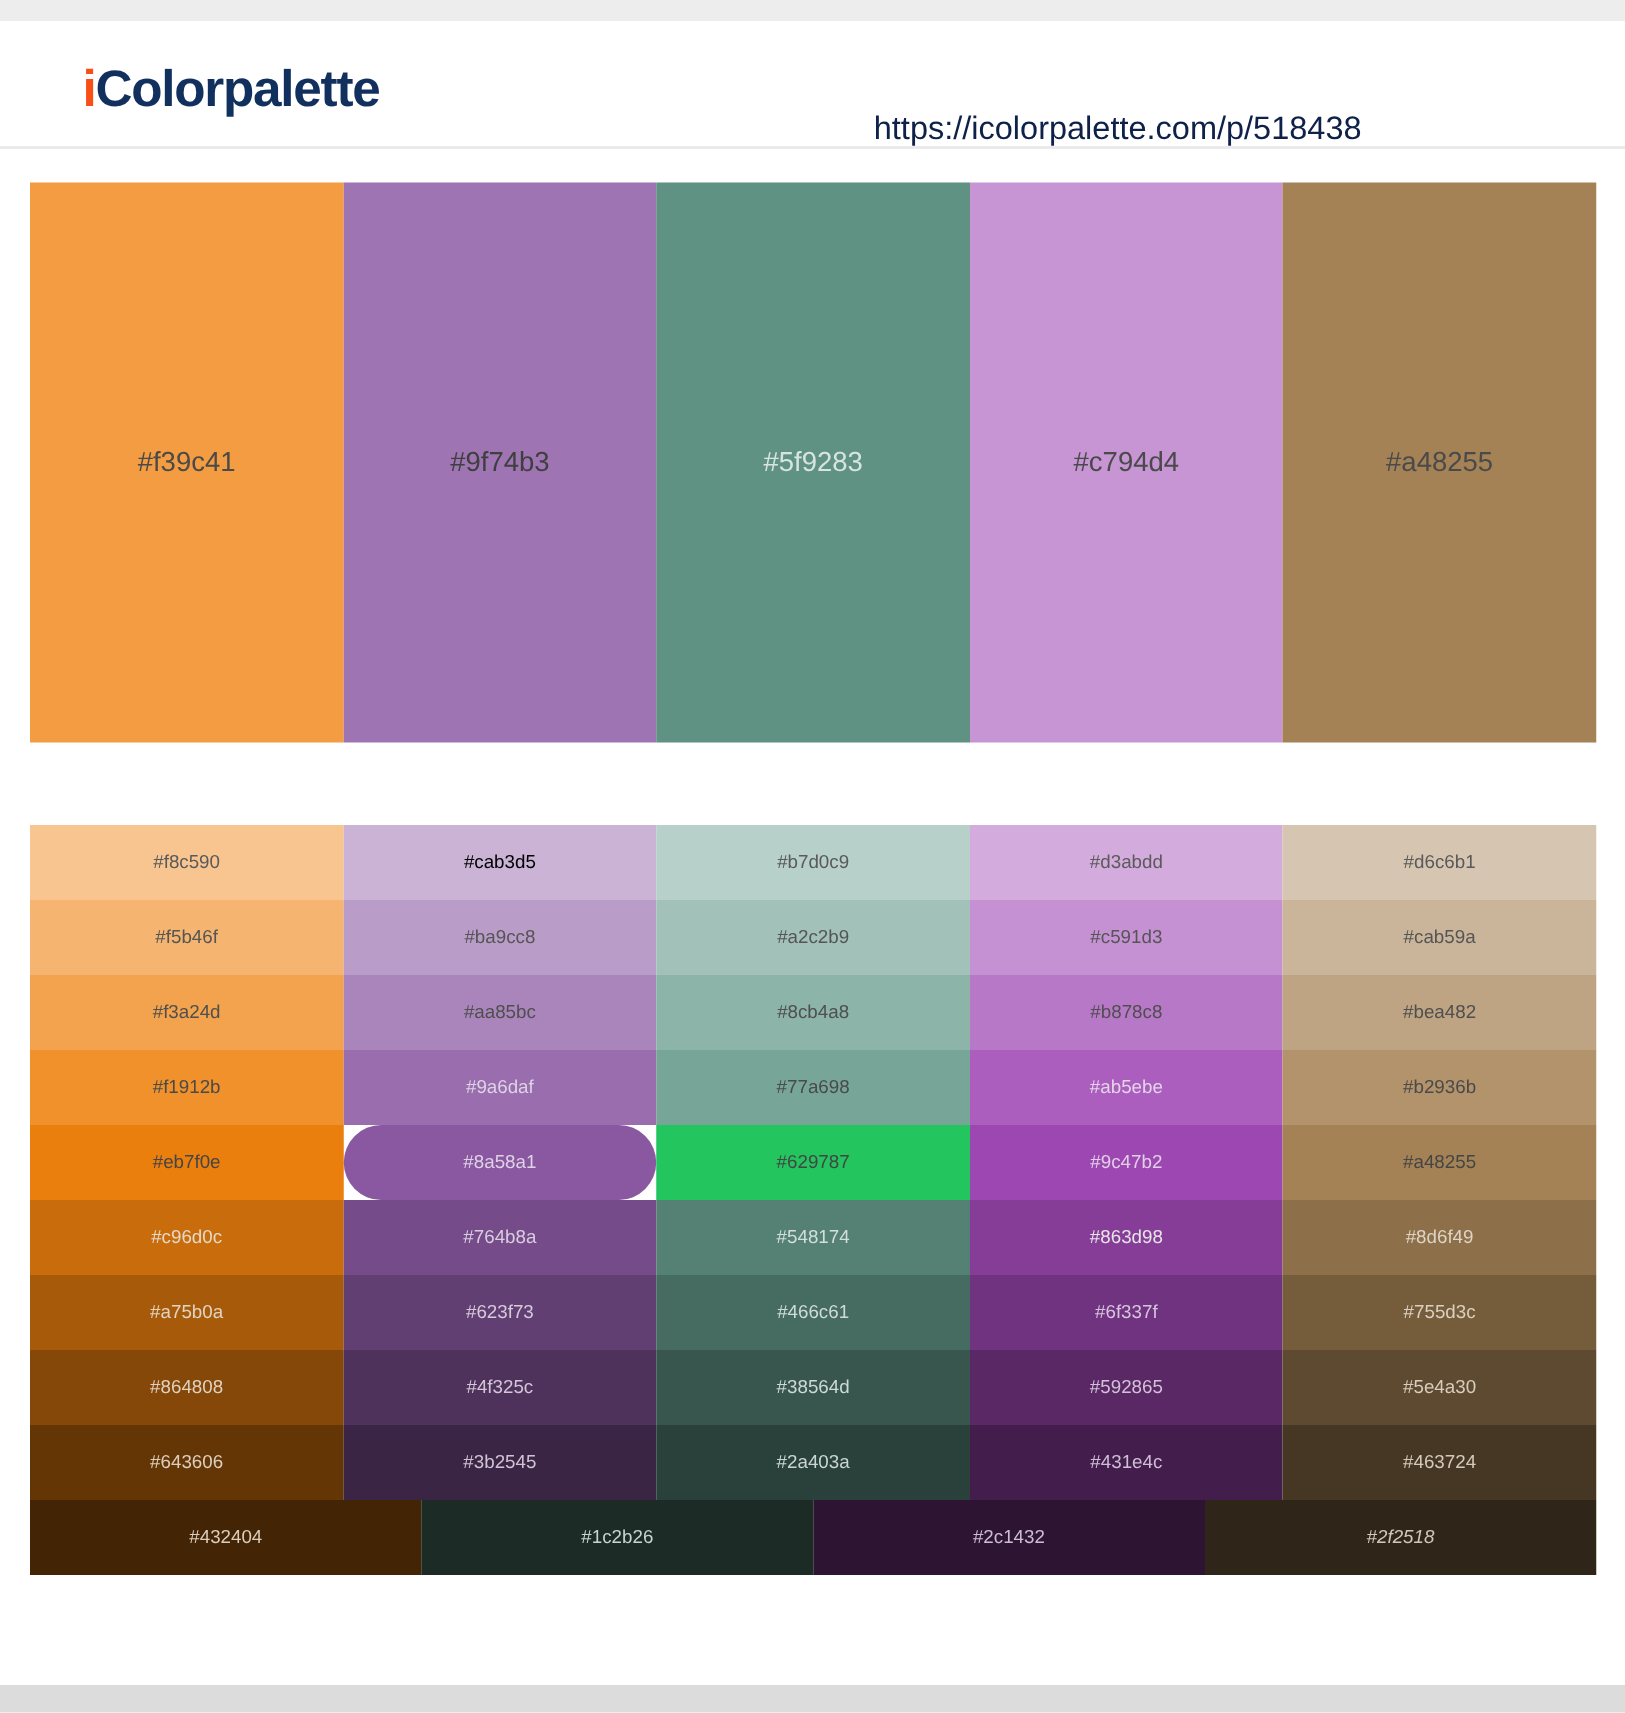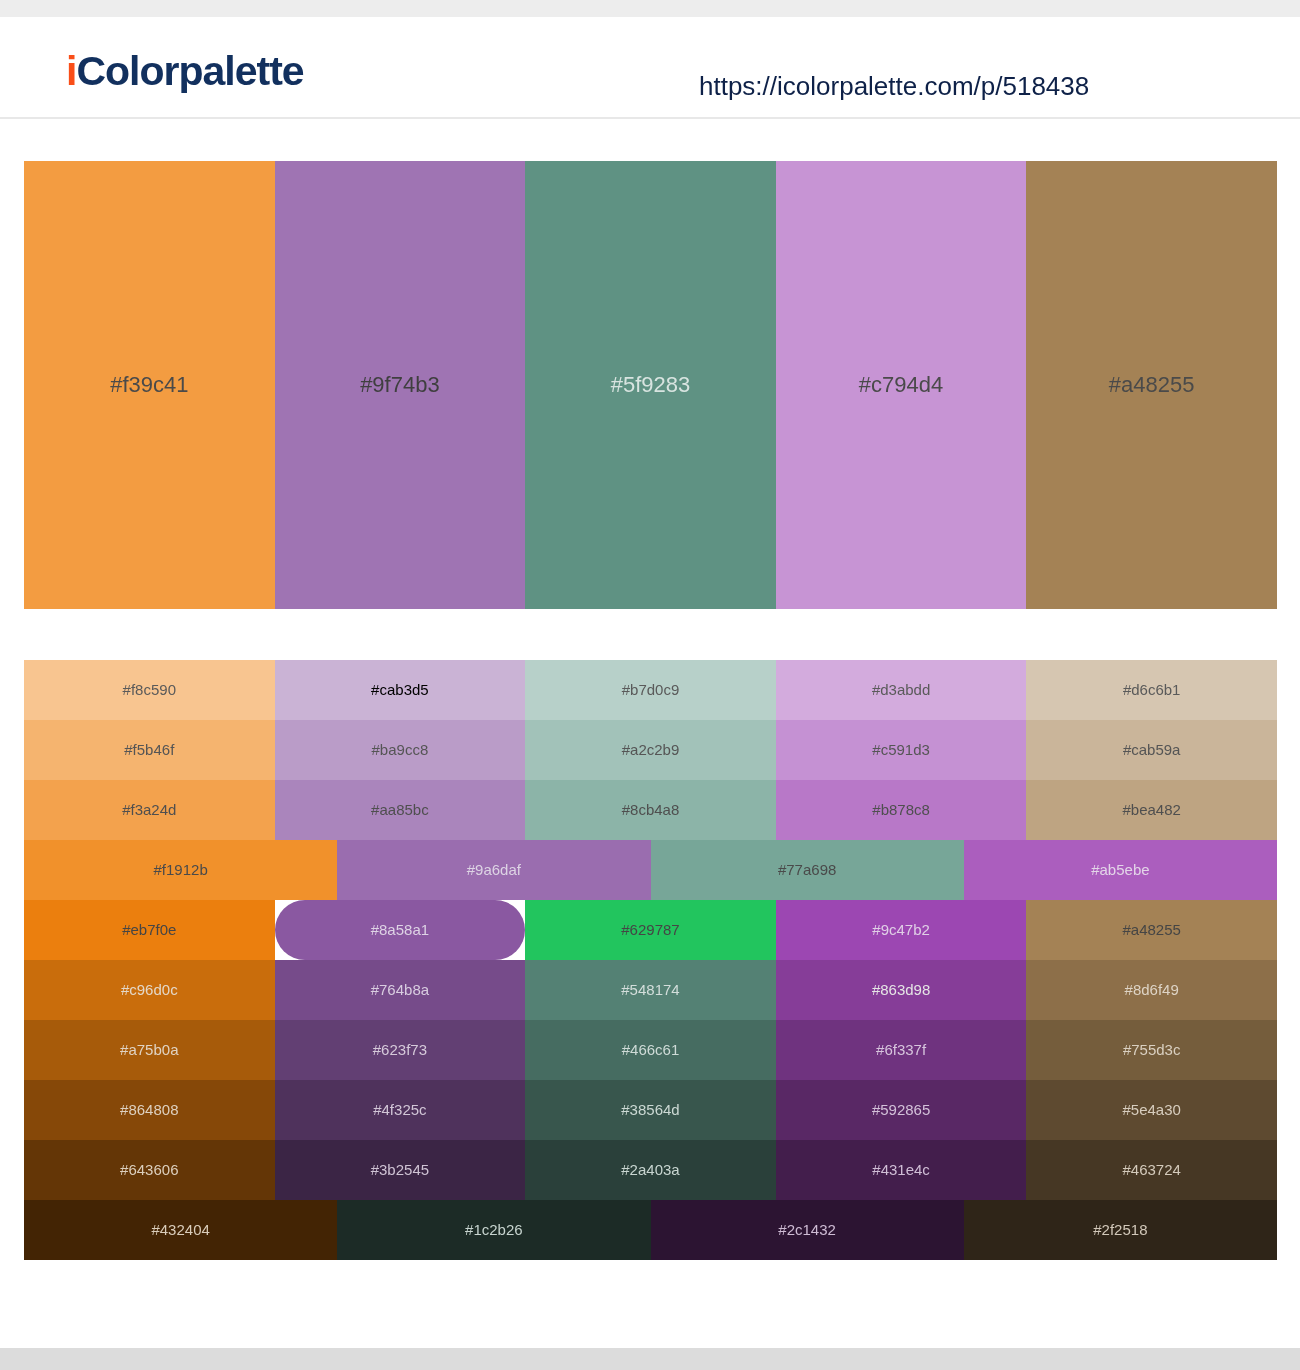--- a/index.html
+++ b/index.html
@@ -46,37 +46,36 @@
     letter-spacing: -1px;
     line-height: 48px;
     white-space: nowrap;
   }
   .logo .logo-i { color: #f94e18; }
   .logo .logo-rest { color: #12305e; }
 
   .page-url {
     position: absolute;
     left: 699px;
-    top: 52px;
+    top: 68px;
     font-size: 26px;
     color: #0e2148;
     line-height: 34px;
     white-space: nowrap;
     text-decoration: none;
   }
 
   
   .swatch-strip {
     position: absolute;
     left: 24px;
     top: 129px;
     width: 1253px;
     height: 448px;
     display: flex;
-    margin-top: 15px;
   }
   .swatch {
     flex: 1 1 0;
     display: flex;
     align-items: center;
     justify-content: center;
     font-size: 22px;
     line-height: 28px;
   }
 
@@ -203,20 +202,23 @@
           </div>
           <div class="shade-cell" style="background: rgb(154, 109, 175);">
             <span style="color: rgb(221, 212, 228);">#9a6daf</span>
           </div>
           <div class="shade-cell" style="background: rgb(119, 166, 152);">
             <span style="color: rgb(74, 74, 74);">#77a698</span>
           </div>
           <div class="shade-cell" style="background: rgb(171, 94, 190);">
             <span style="color: rgb(227, 213, 232);">#ab5ebe</span>
           </div>
+          <div class="shade-cell" style="background: rgb(178, 147, 107);">
+            <span style="color: rgb(74, 74, 74);">#b2936b</span>
+          </div>
         </div>
         <div class="shade-row">
           <div class="shade-cell" style="background: rgb(235, 127, 14);">
             <span style="color: rgb(69, 69, 69);">#eb7f0e</span>
           </div>
           <div class="shade-cell" style="background: rgb(138, 88, 161); border-radius: 30px;">
             <span style="color: rgb(222, 211, 229);">#8a58a1</span>
           </div>
           <div class="shade-cell" style="background: #22c55e;">
             <span style="color: rgb(69, 69, 69);">#629787</span>
@@ -299,21 +301,21 @@
         <div class="shade-row">
           <div class="shade-cell" style="background: rgb(67, 36, 4);">
             <span style="color: rgb(218, 205, 187);">#432404</span>
           </div>
           <div class="shade-cell" style="background: rgb(28, 43, 38);">
             <span style="color: rgb(199, 212, 207);">#1c2b26</span>
           </div>
           <div class="shade-cell" style="background: rgb(44, 20, 50);">
             <span style="color: rgb(206, 188, 212);">#2c1432</span>
           </div>
-          <div class="shade-cell" style="background: rgb(47, 37, 24);">
+          <div class="shade-cell" style="background: rgb(47, 37, 24); font-style: italic;">
             <span style="color: rgb(210, 200, 185);">#2f2518</span>
           </div>
         </div>
       </div>
 
   </div>
 
   <div class="footer-bar"></div>
 
 </div>

